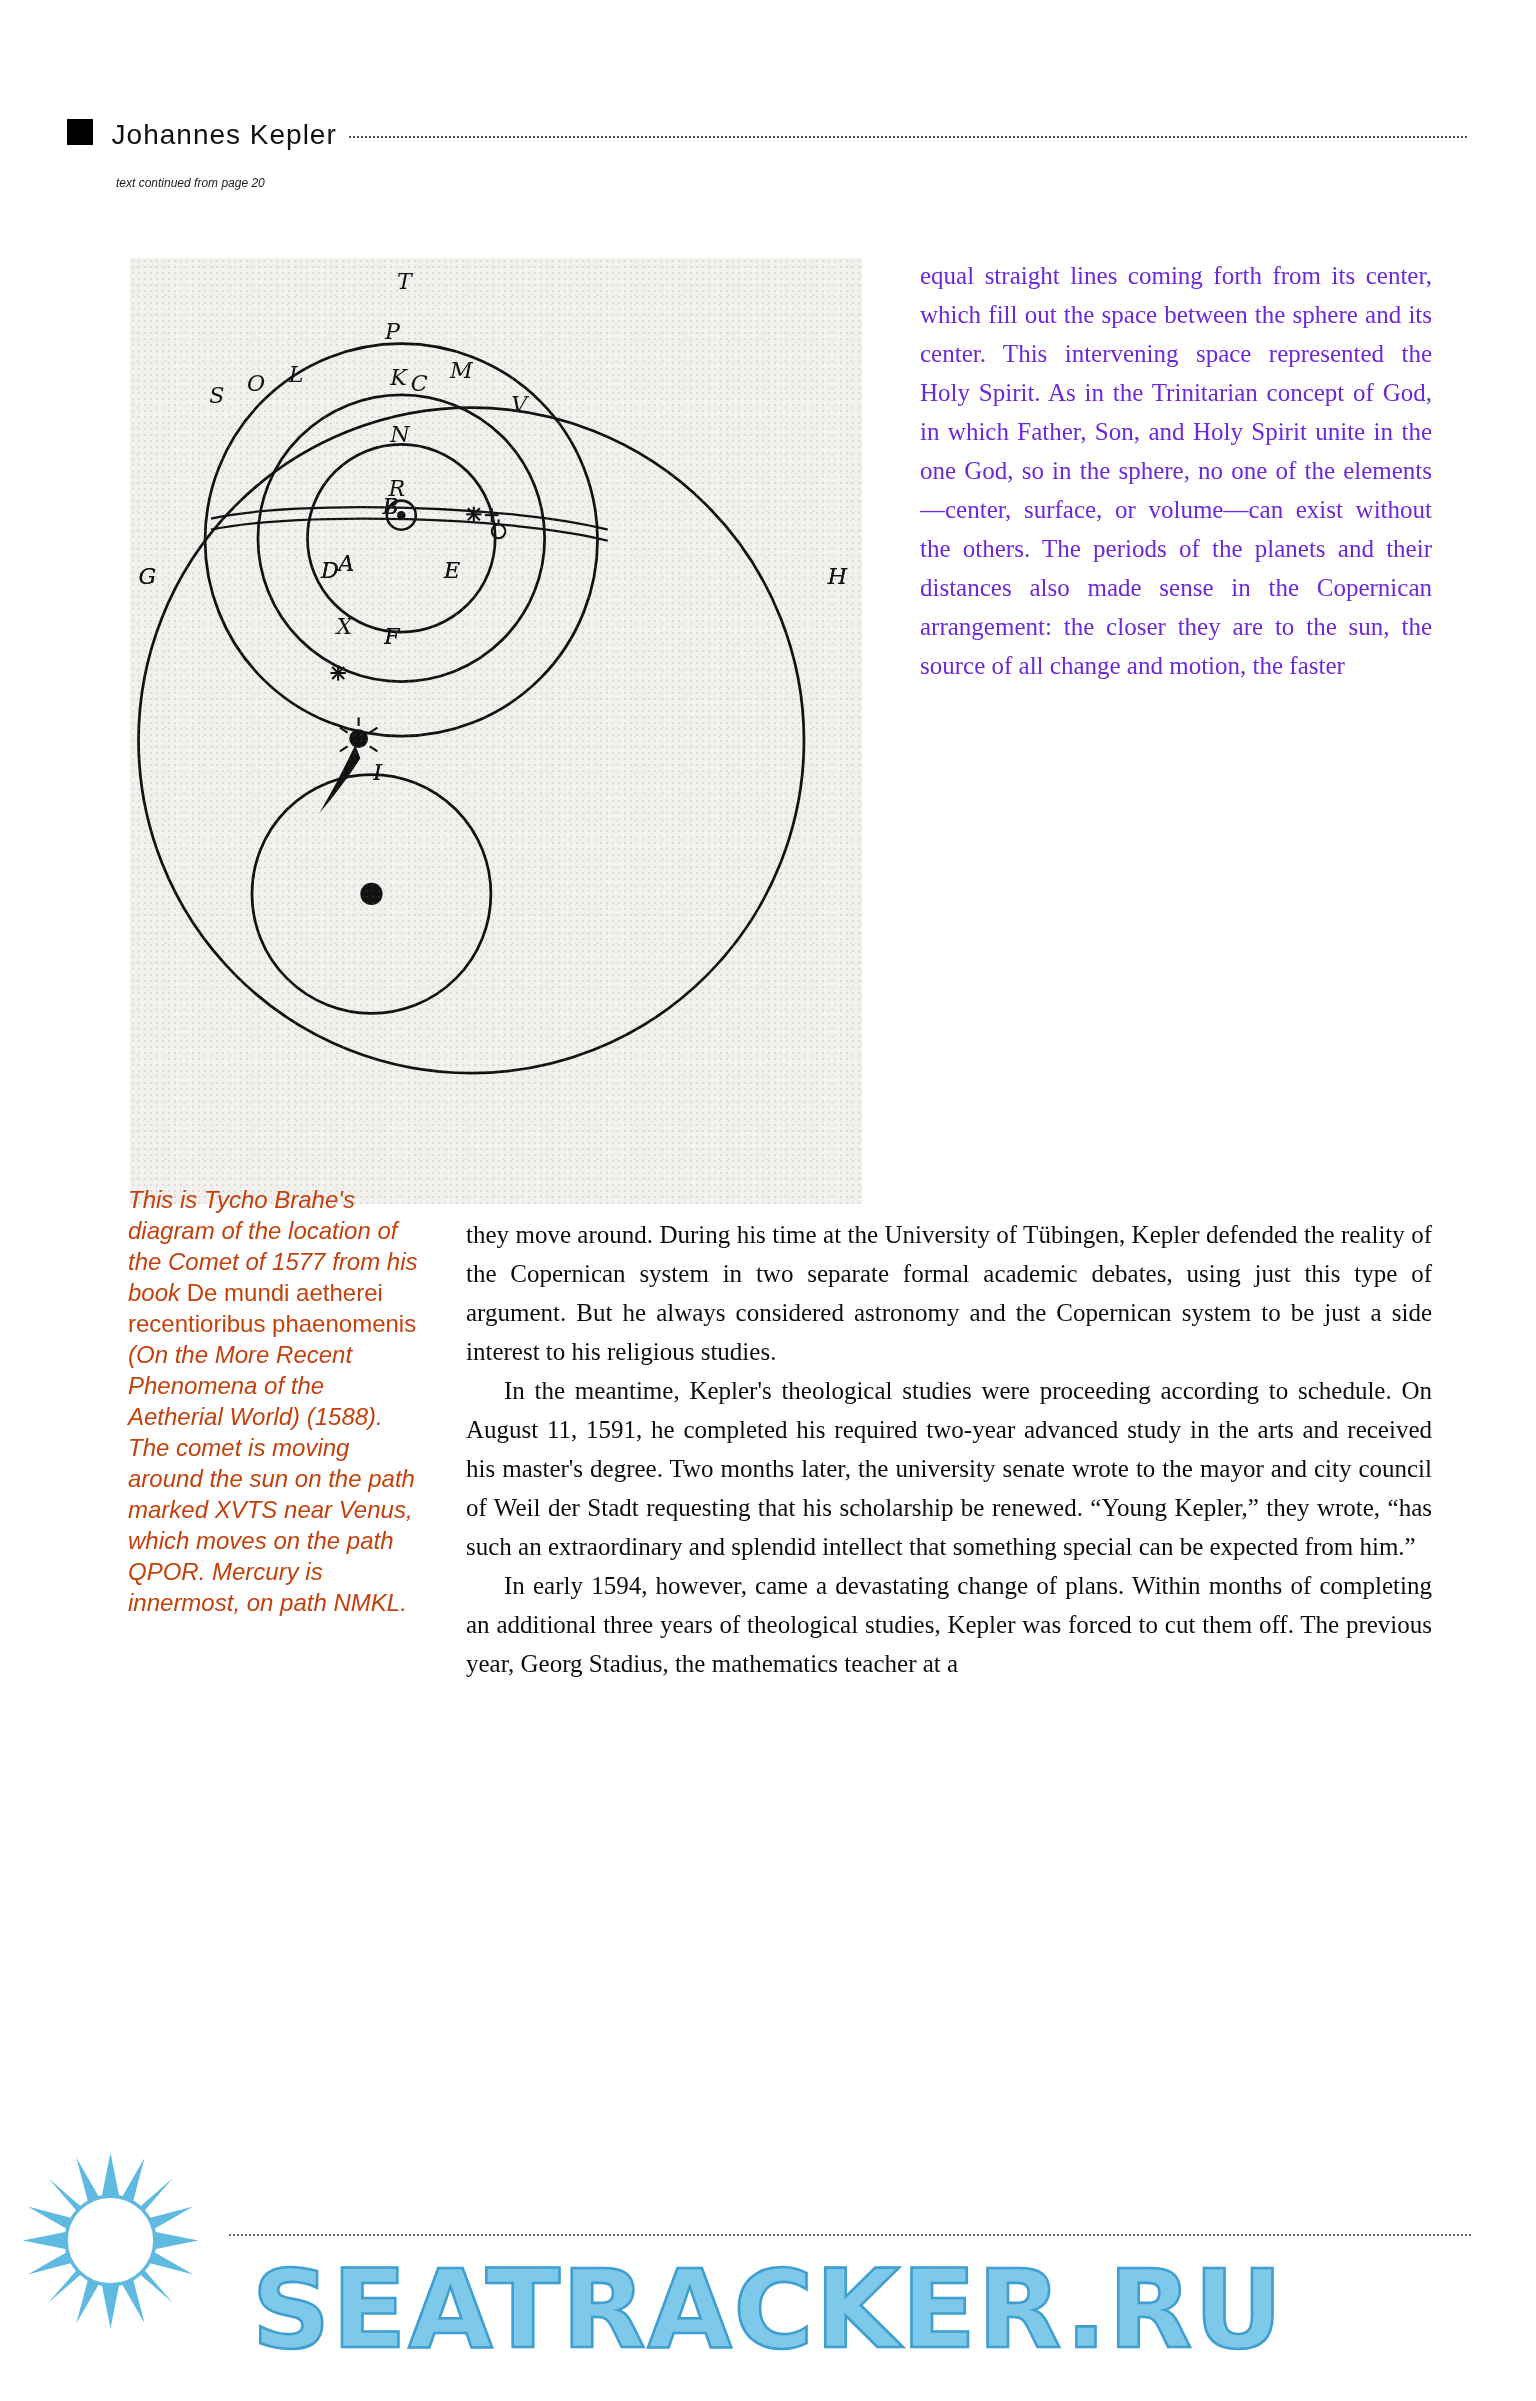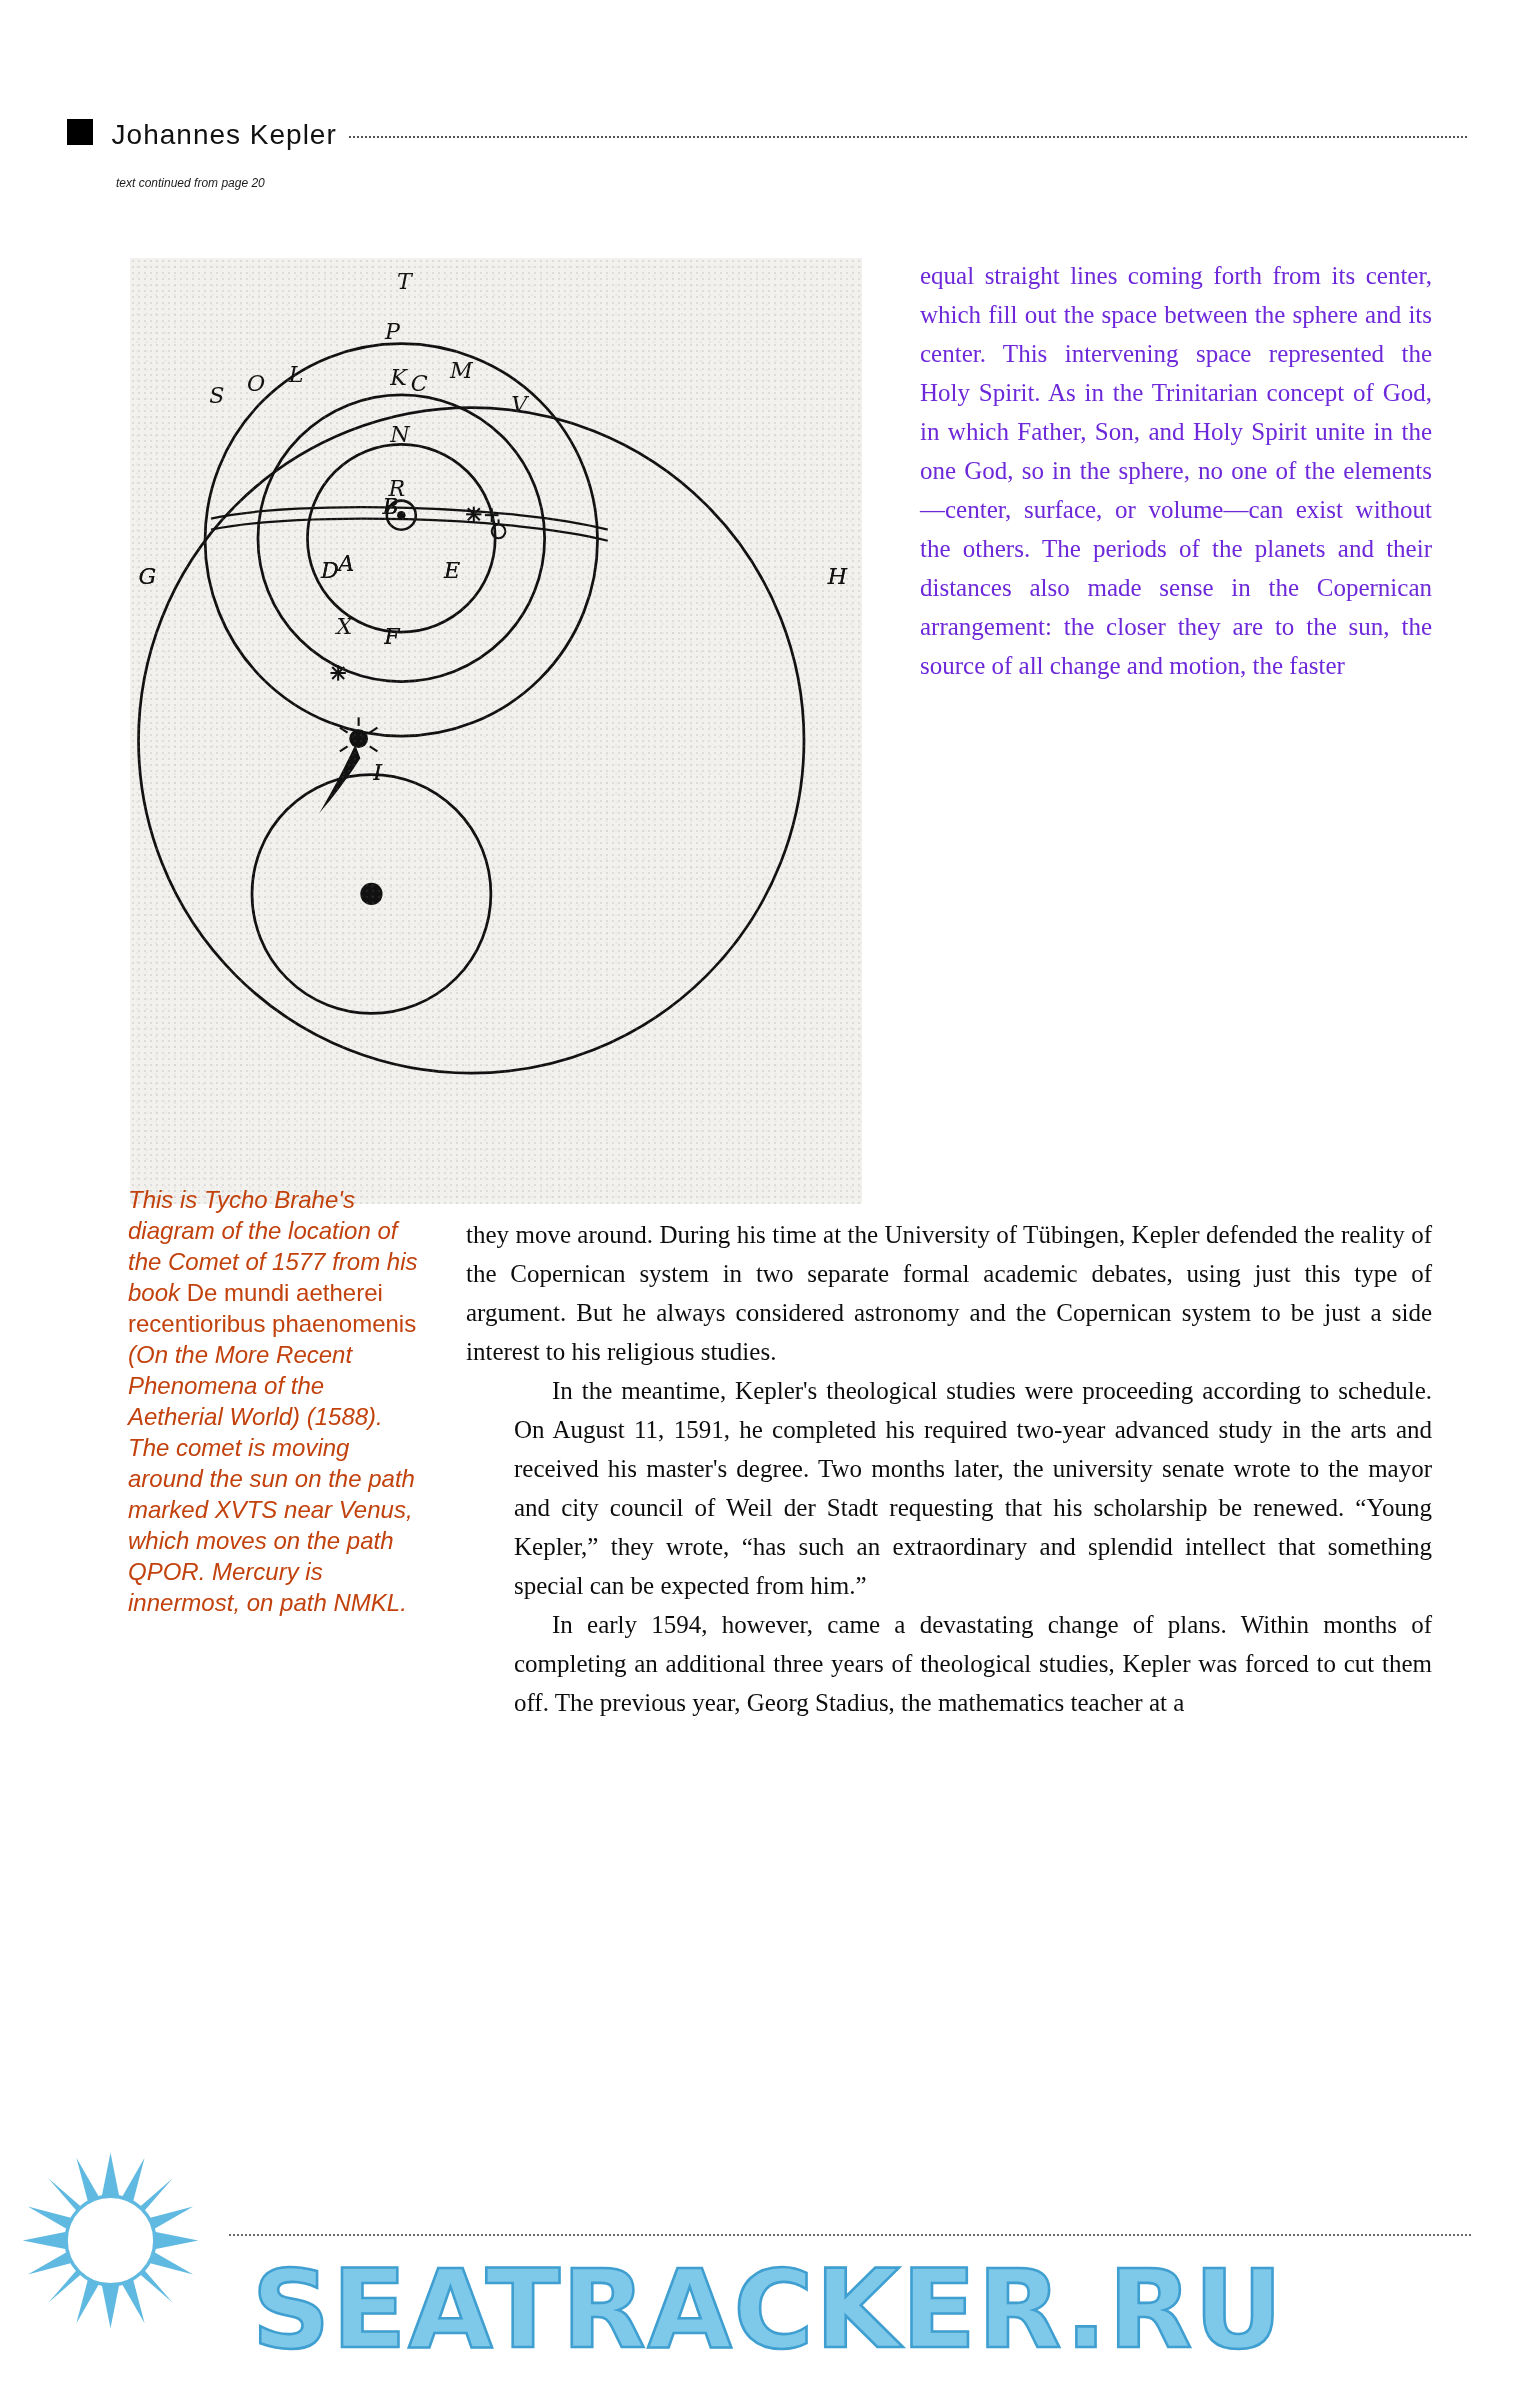--- a/index.html
+++ b/index.html
@@ -119,21 +119,21 @@
     left: 466px;
     top: 1215px;
     width: 966px;
     font-size: 25px;
     line-height: 39px;
     color: #0d0d0d;
     text-align: justify;
     text-justify: inter-word;
   }
   .body-wide p { margin: 0; }
-  .body-wide p.indent { text-indent: 38px; margin-left: 48px; }
+  .body-wide p.indent { text-indent: 38px; }
 
   
   .footer-rule {
     position: absolute;
     left: 229px;
     top: 2234px;
     width: 1242px;
     border-bottom: 2.6px dotted #6a6a6a;
     height: 0;
   }

